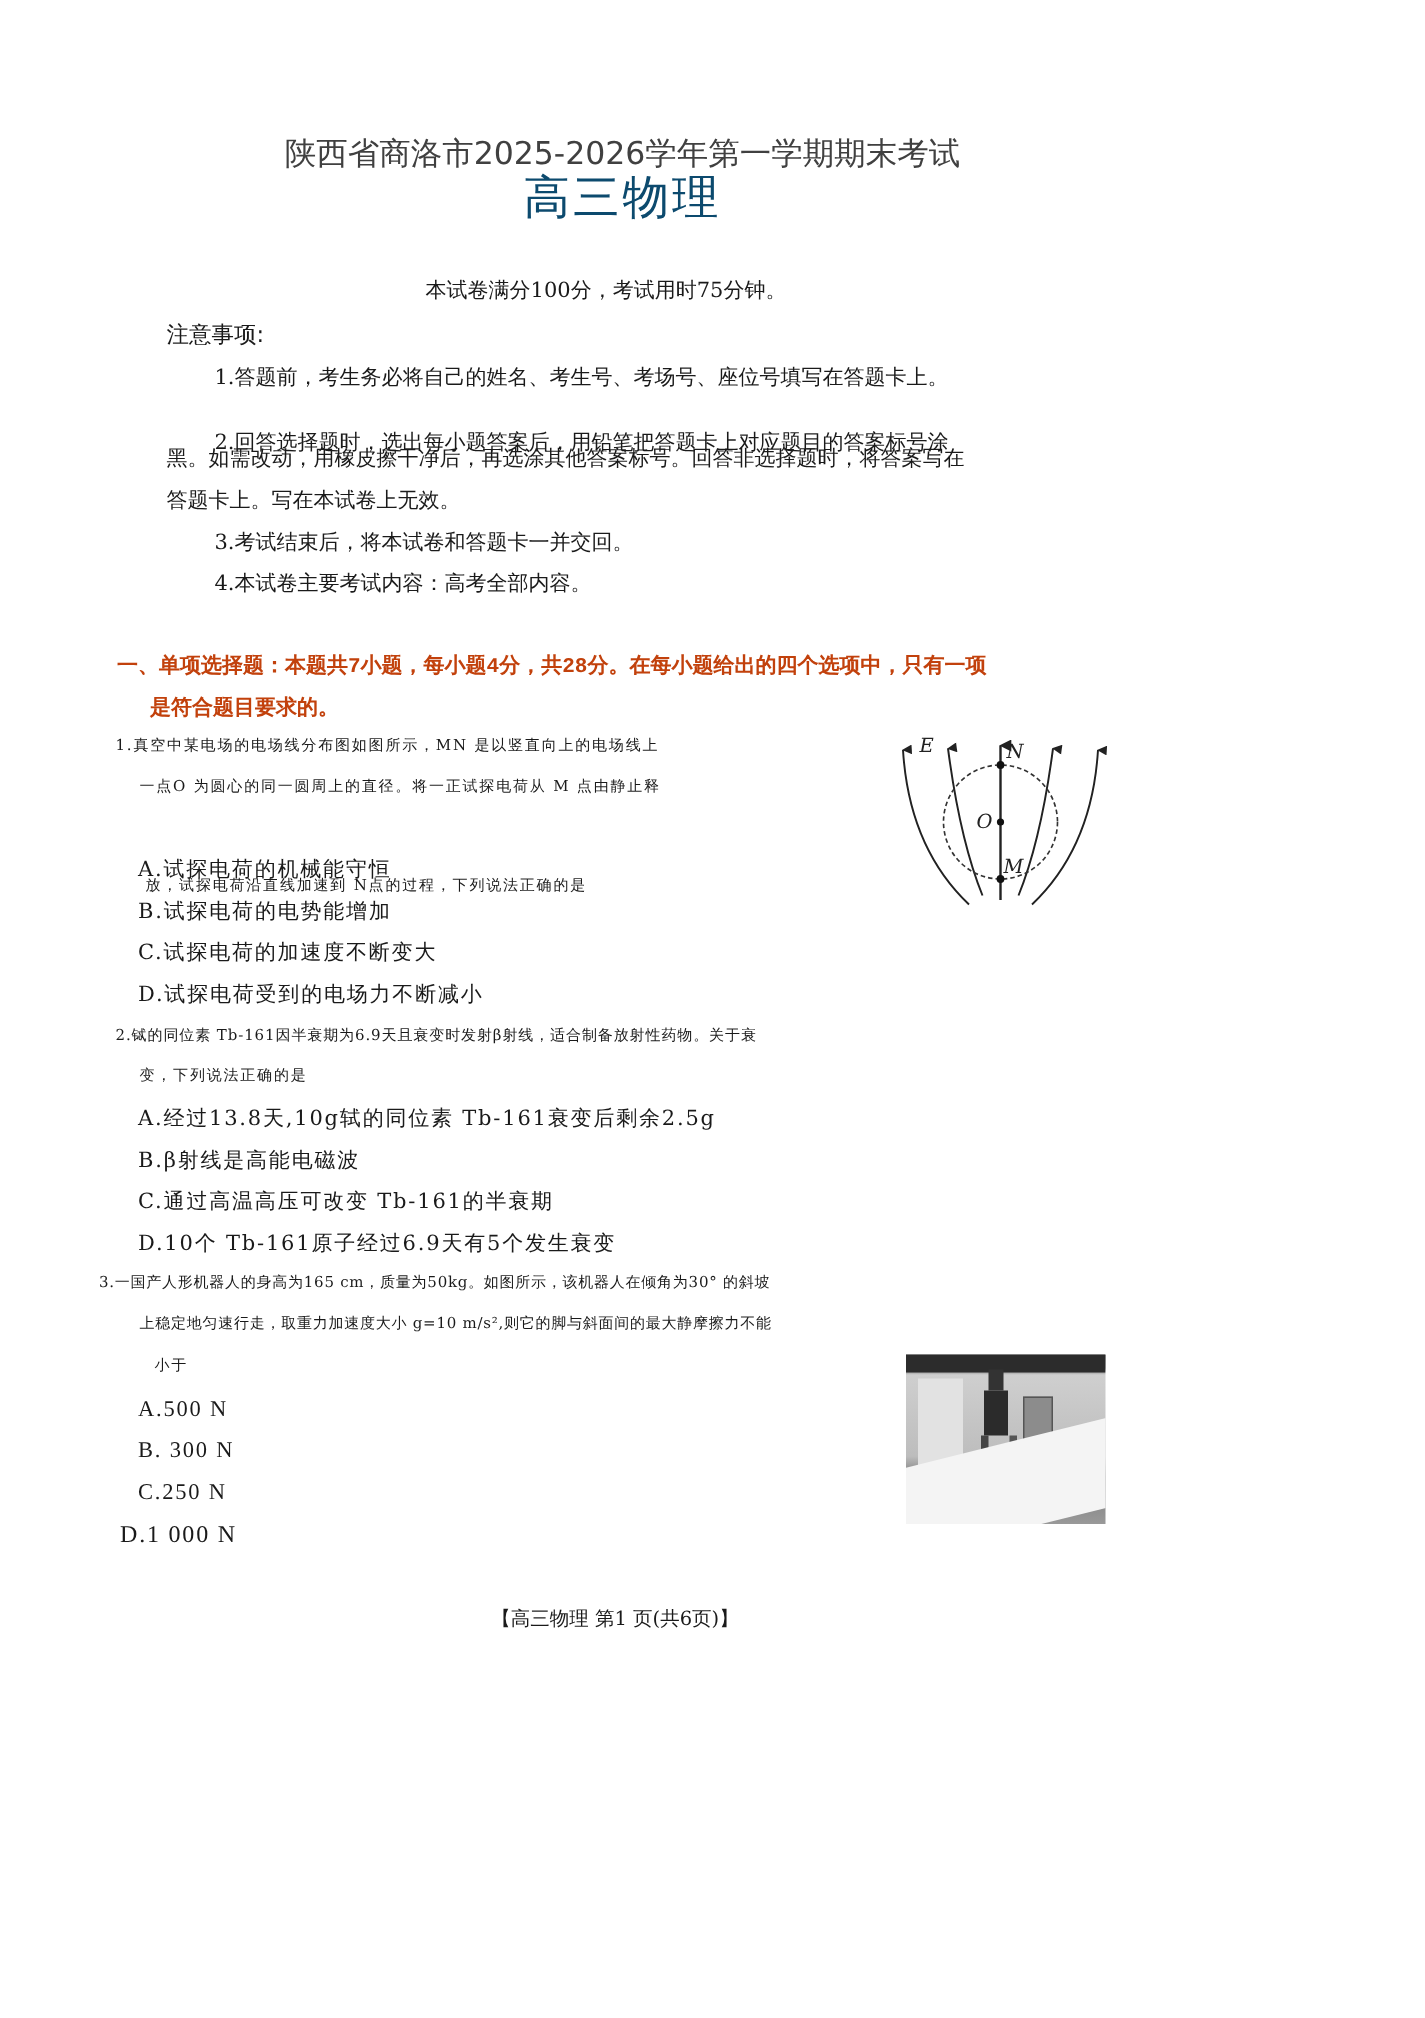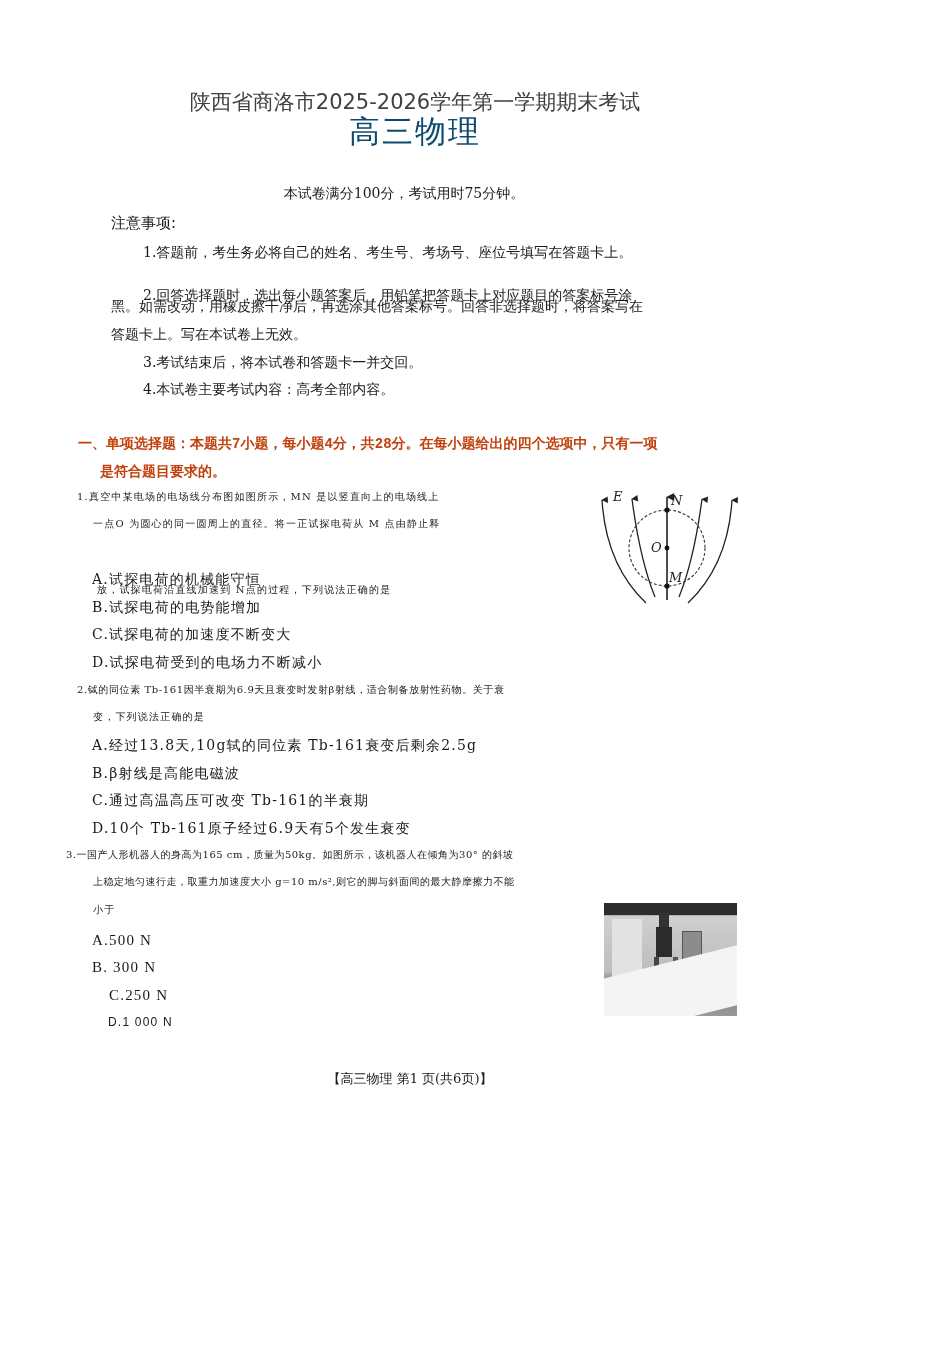--- a/index.html
+++ b/index.html
@@ -87,25 +87,25 @@
 
 <div class="abs q" style="left:77px; top:683px; letter-spacing:0.6px;">2.铽的同位素 Tb-161因半衰期为6.9天且衰变时发射β射线，适合制备放射性药物。关于衰</div>
 <div class="abs q" style="left:93px; top:710px;">变，下列说法正确的是</div>
 <div class="abs opt" style="left:92px; top:737px;">A.经过13.8天,10g轼的同位素 Tb-161衰变后剩余2.5g</div>
 <div class="abs opt" style="left:92px; top:765px;">B.β射线是高能电磁波</div>
 <div class="abs opt" style="left:92px; top:792px;">C.通过高温高压可改变 Tb-161的半衰期</div>
 <div class="abs opt" style="left:92px; top:820px;">D.10个 Tb-161原子经过6.9天有5个发生衰变</div>
 
 <div class="abs q" style="left:66px; top:848px; letter-spacing:0.5px;">3.一国产人形机器人的身高为165 cm，质量为50kg。如图所示，该机器人在倾角为30° 的斜坡</div>
 <div class="abs q" style="left:93px; top:875px; letter-spacing:0.5px;">上稳定地匀速行走，取重力加速度大小 g=10 m/s²,则它的脚与斜面间的最大静摩擦力不能</div>
-<div class="abs q" style="left:93px; top:903px;">小于</div>
+<div class="abs q" style="left:103px; top:903px;">小于</div>
 <div class="abs opt" style="left:92px; top:932px; font-family:'Liberation Serif', serif; font-size:15px;">A.500 N</div>
 <div class="abs opt" style="left:92px; top:959px; font-family:'Liberation Serif', serif; font-size:15px;">B. 300 N</div>
-<div class="abs opt" style="left:92px; top:987px; font-family:'Liberation Serif', serif; font-size:15px;margin-left:17px;">C.250 N</div>
-<div class="abs opt" style="left:108px; top:1015px; font-family:Liberation Sans, sans-serif; font-size:12px;">D.1 000 N</div>
+<div class="abs opt" style="left:92px; top:987px; font-family:'Liberation Serif', serif; font-size:15px;">C.250 N</div>
+<div class="abs opt" style="left:80px; top:1015px; font-family:Liberation Serif, serif; font-size:16px;">D.1 000 N</div>
 
 <div class="photo">
   <div class="ceiling"></div>
   <div class="wall"></div>
   <div class="door"></div>
   <div class="robot-head"></div>
   <div class="robot-body"></div>
   <div class="robot-legs"></div>
   <div class="slope"></div>
 </div>

